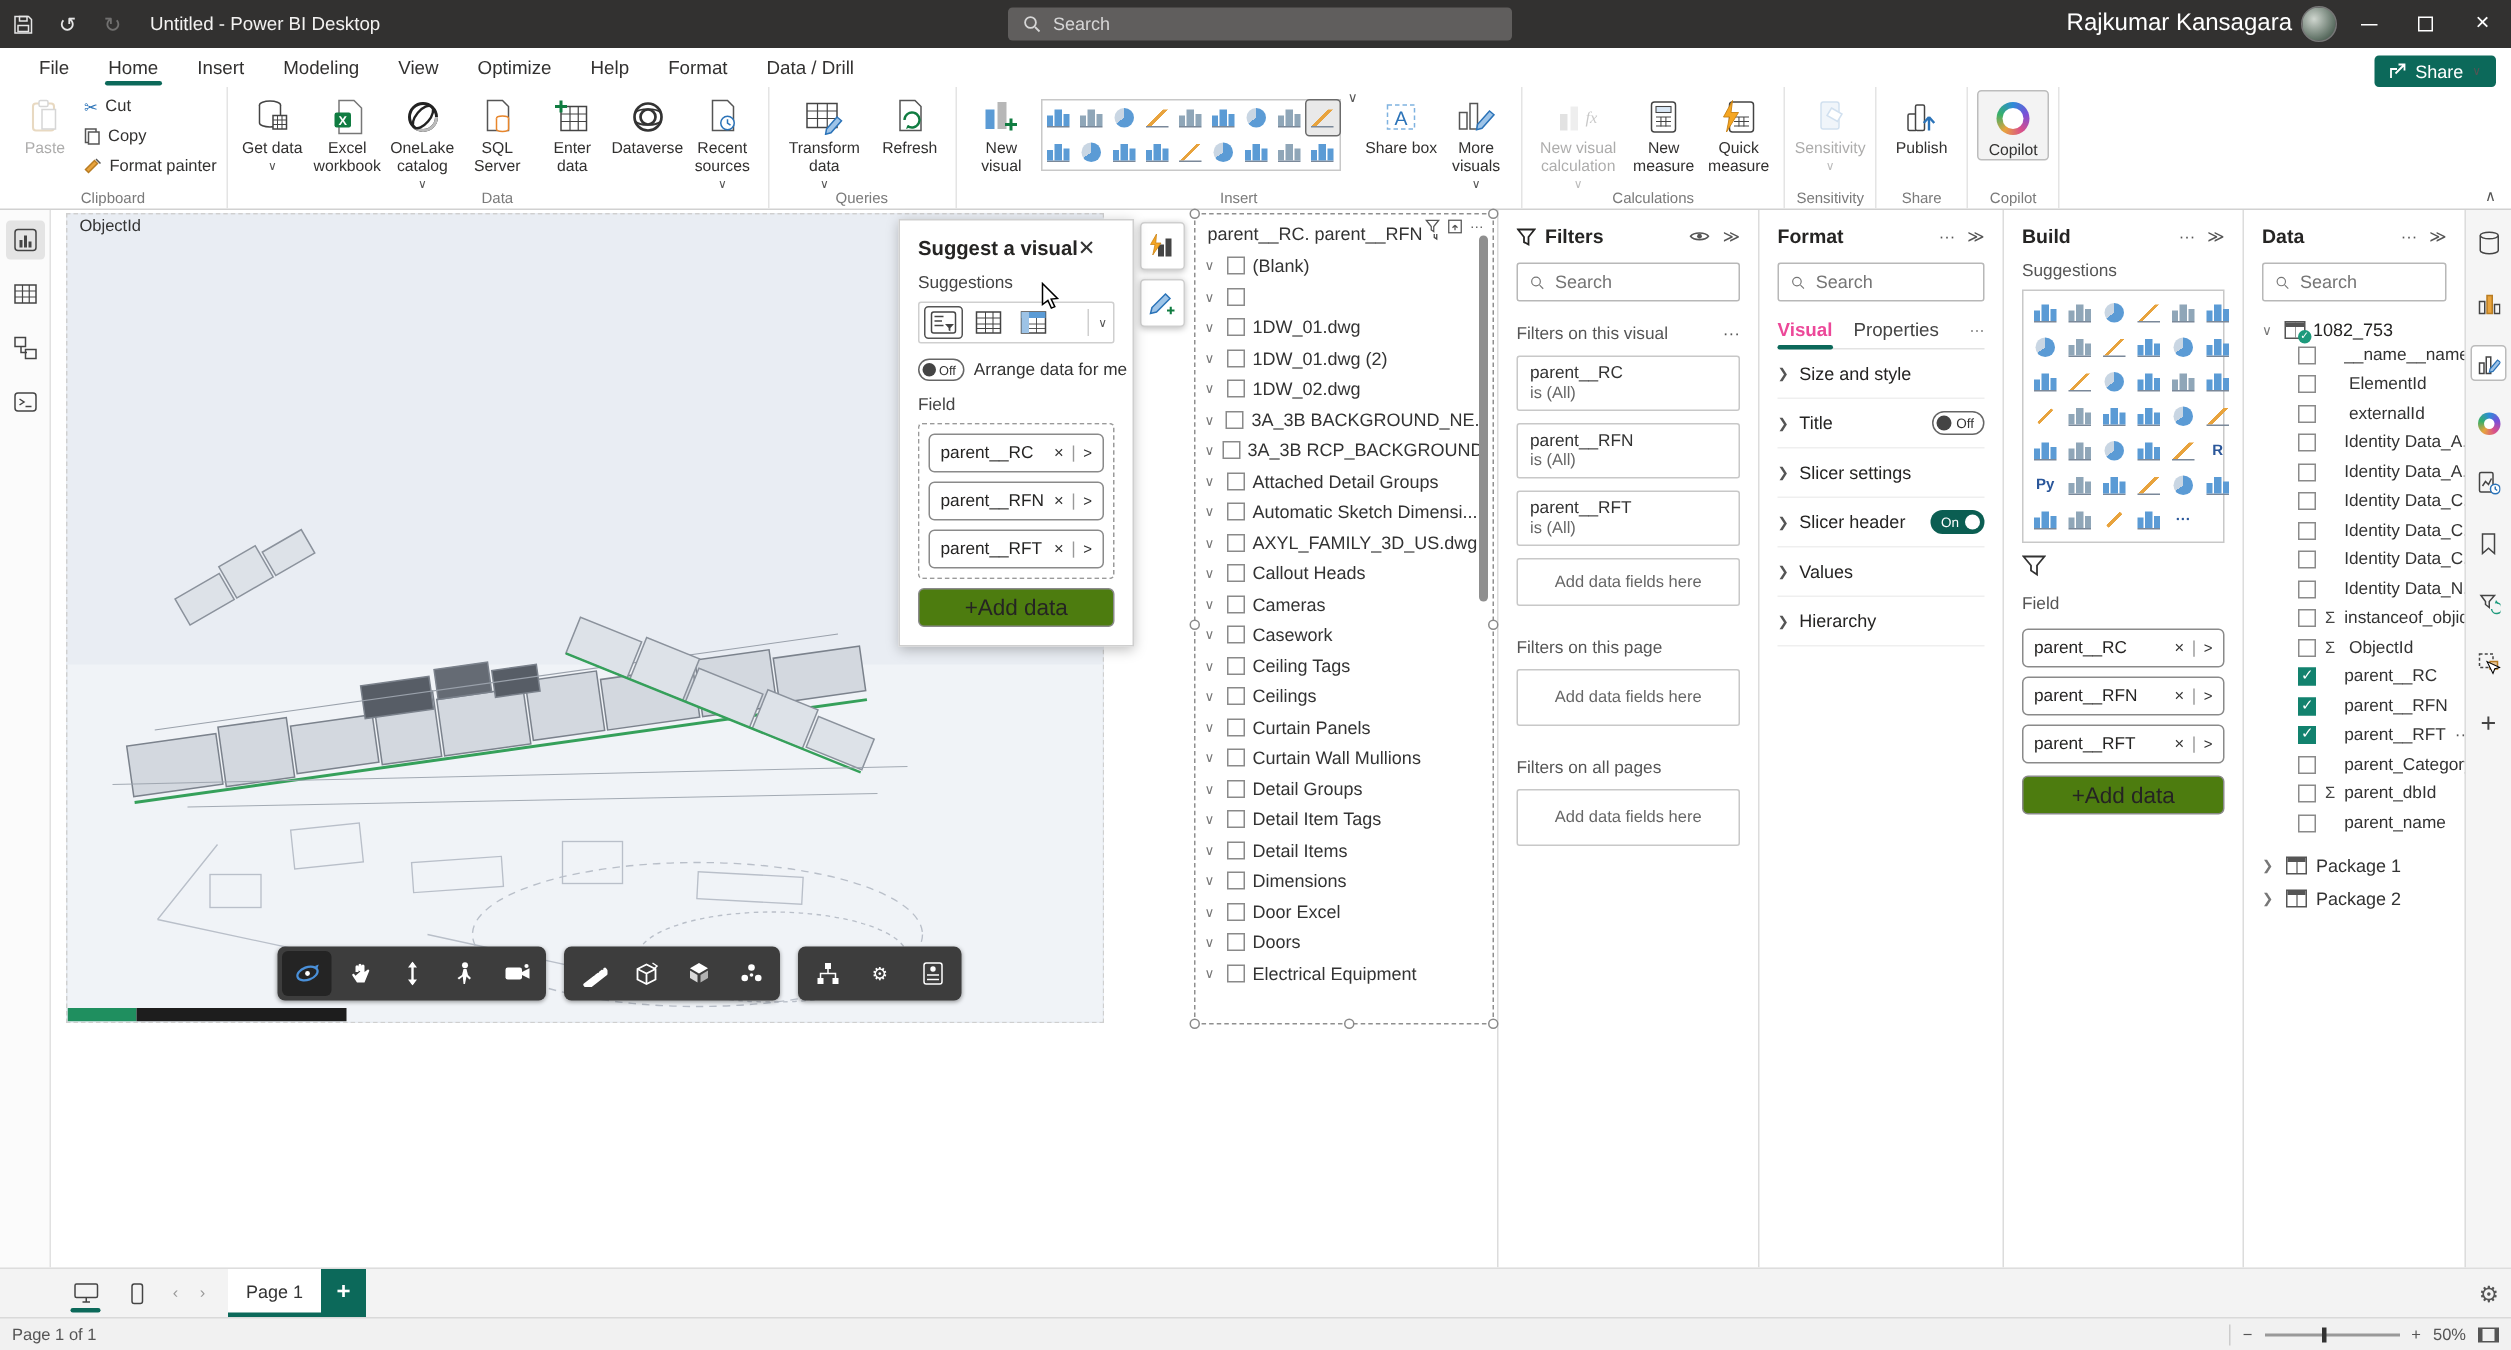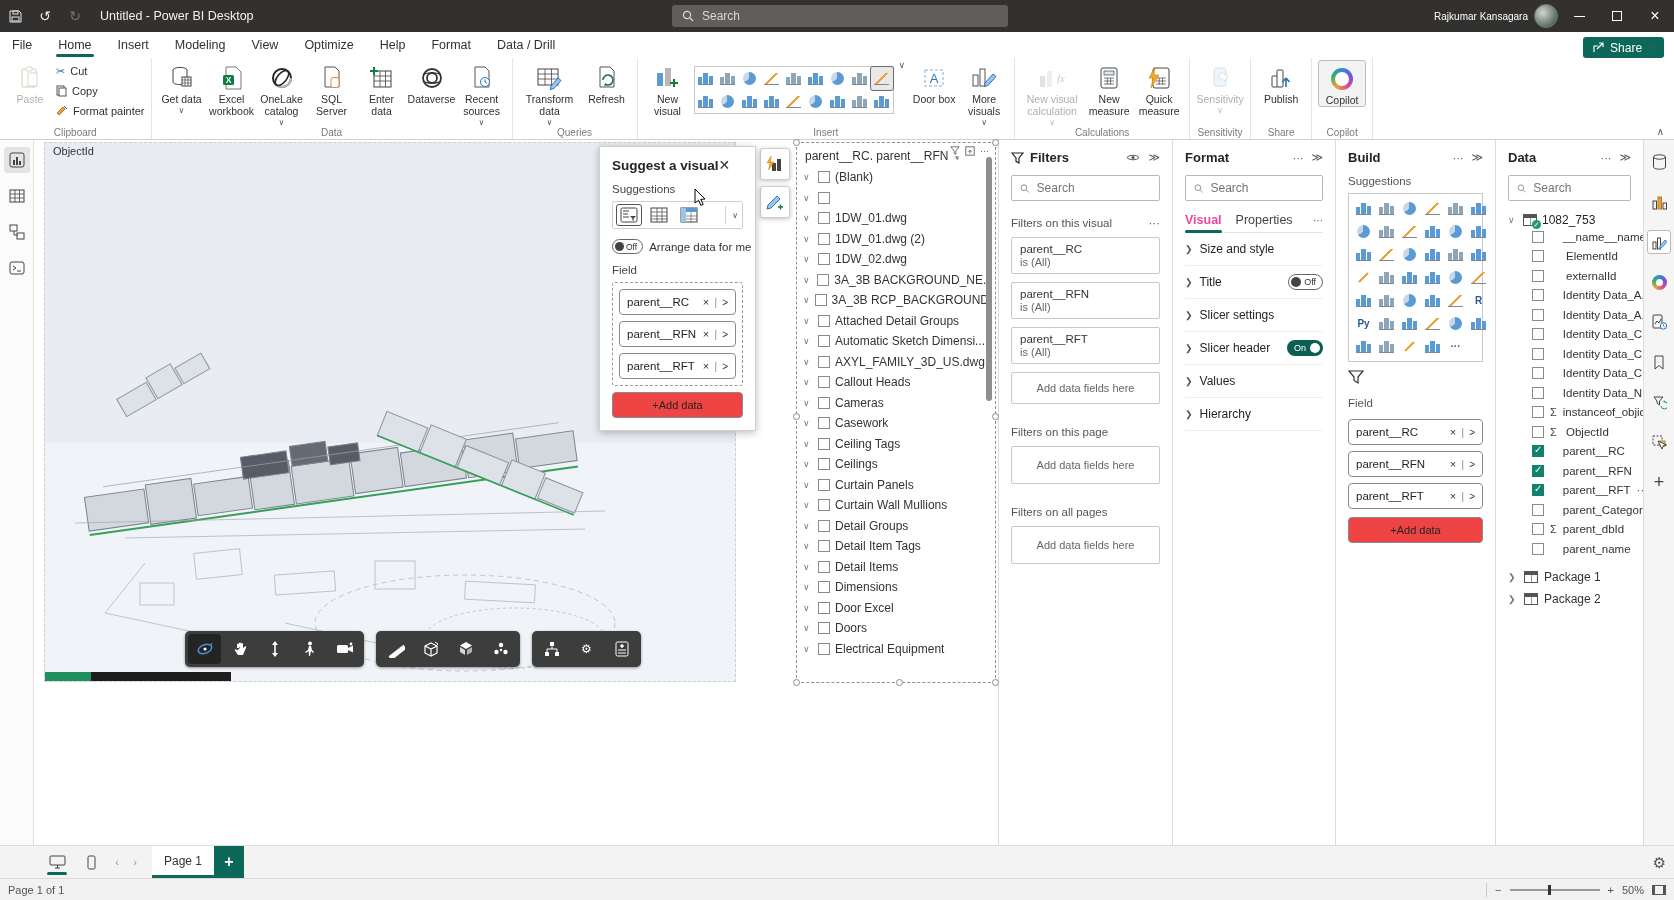--- a/index.html
+++ b/index.html
@@ -7,29 +7,29 @@
   body{font-family:"Liberation Sans",sans-serif;font-size:12px;color:#252423;background:#fff}
   .app{position:relative;width:1674px;height:900px;overflow:hidden;background:#fff}
 
   
   .titlebar{position:absolute;left:0;top:0;width:100%;height:32px;background:#323130;color:#fff;display:flex;align-items:center}
   .tb-ic{width:30px;height:32px;display:flex;align-items:center;justify-content:center;color:#e6e6e6;font-size:14px}
   .tb-ic.dis{opacity:.35}
   .tb-title{margin-left:10px;font-size:12.5px;color:#f3f2f1;white-space:nowrap}
   .tb-search{position:absolute;left:672px;top:5px;width:336px;height:22px;background:#605e5d;border-radius:3px;display:flex;align-items:center;gap:8px;padding:0 10px;color:#d6d6d6}
   .tb-search svg{flex:0 0 auto}
-  .tb-user{position:absolute;right:146px;top:0;height:32px;display:flex;align-items:center;font-size:10px;color:#fff}
+  .tb-user{position:absolute;right:146px;top:0;height:32px;display:flex;align-items:center;font-size:16px;color:#fff}
   .tb-avatar{position:absolute;right:116px;top:4px;width:24px;height:24px;border-radius:50%;background:radial-gradient(circle at 35% 35%,#cfd6cf,#5c6e62 70%,#2e3a33);border:1px solid #777}
   .win-btn{position:absolute;top:0;width:38px;height:32px;display:flex;align-items:center;justify-content:center;color:#fff}
   .win-min{right:76px}.win-max{right:38px}.win-close{right:0;font-size:16px}
   .win-min i{display:block;width:11px;height:1px;background:#fff}
   .win-max i{display:block;width:10px;height:10px;border:1px solid #fff}
 
   
-  .ribtabs{position:absolute;left:0;top:32px;width:100%;height:26px;background:#fff;display:flex;align-items:center;gap:2px}
+  .ribtabs{position:absolute;left:0;top:32px;width:100%;height:26px;background:#fff;display:flex;align-items:center;padding-left:14px;gap:2px}
   .rtab{padding:4px 12px;font-size:12.5px;color:#323130;position:relative;cursor:default}
   .rtab.active{font-weight:normal}
   .rtab.active::after{content:"";position:absolute;left:10px;right:10px;bottom:-1px;height:3px;background:#0c695a;border-radius:2px}
   .share-btn{position:absolute;right:10px;top:37px;height:21px;background:#0c695a;color:#fff;border-radius:3px;display:flex;align-items:center;gap:6px;padding:0 10px;font-size:12px}
 
   
   .ribbon{position:absolute;left:0;top:58px;width:100%;height:82px;background:#fff;border-bottom:1px solid #d1d1d1;display:flex;align-items:stretch}
   .rgroup{position:relative;display:flex;flex-direction:column;padding:2px 6px 14px 6px;border-right:1px solid #e4e4e4}
   .glabel{position:absolute;left:0;right:0;bottom:1px;text-align:center;font-size:10px;color:#7a7a7a}
   .ritems{display:flex;align-items:flex-start;gap:2px;height:100%}
@@ -103,21 +103,21 @@
   .sugg-sep{width:1px;height:18px;background:#cfcfcf;margin-left:auto}
   .tgl-row{display:flex;align-items:center;gap:6px;margin-top:10px;font-size:11.5px;color:#333;white-space:nowrap}
   .tglpill{display:flex;align-items:center;gap:2px;border:1px solid #666;border-radius:9px;height:15px;padding:0 5px 0 2px;font-size:8.5px;color:#333}
   .tglpill .dot{width:9px;height:9px;border-radius:50%;background:#444}
   .fieldbox{border:1px dashed #9a9a9a;margin-top:6px;padding:6px;display:flex;flex-direction:column;gap:6px;border-radius:3px}
   .fpill{display:flex;align-items:center;height:26px;border:1px solid #8a8a8a;border-radius:4px;padding:0 7px;font-size:11.5px;background:#fff;gap:5px}
   .fpill .fname{flex:1;white-space:nowrap;overflow:hidden}
   .fpill .fx{color:#333;font-size:11px}
   .fpill .fsep{color:#999}
   .fpill .fgt{color:#333;font-size:10px}
-  .adddata{height:26px;border:1px solid #8a8a8a;border-radius:4px;display:flex;align-items:center;justify-content:center;font-size:11px;background:#ef4444}
+  .adddata{height:26px;border:1px solid #8a8a8a;border-radius:4px;display:flex;align-items:center;justify-content:center;font-size:15px;background:#4d7c0f}
   .float-btn{position:absolute;width:30px;height:32px;background:#fff;border:1px solid #cfcfcf;border-radius:3px;box-shadow:0 1px 4px rgba(0,0,0,.25);display:flex;align-items:center;justify-content:center;z-index:9}
   .cursor{position:absolute;z-index:20}
 
   
   .panel{position:absolute;top:140px;height:705px;background:#fff;border-left:1px solid #dcdcdc;padding:10px 12px}
   .p-filters{left:998px;width:174px}
   .p-format{left:1172px;width:163px}
   .p-build{left:1335px;width:160px}
   .p-data{left:1495px;width:148px}
   .phead{display:flex;align-items:center;gap:6px;font-size:13px;font-weight:bold;color:#252423}
@@ -541,21 +541,21 @@
             </span>
           </div>
         <span class="gal-dd">∨</span>
         <div class="rb">
           <span class="ric">
               <svg width="24" height="24" viewBox="0 0 24 24">
                 <rect x="3" y="4" width="18" height="16" fill="#fff" stroke="#7fb2e0" stroke-dasharray="3 2"></rect>
                 <text x="12" y="17" font-size="13" fill="#2b73b8" text-anchor="middle" font-family="Liberation Sans">A</text>
               </svg>
             </span>
-          <span>Door box</span>
+          <span>Share box</span>
         </div>
         <div class="rb">
           <span class="ric">
               <svg width="26" height="26" viewBox="0 0 26 26">
                 <rect x="2" y="10" width="5" height="11" fill="#fff" stroke="#555"></rect>
                 <rect x="9" y="4" width="5" height="17" fill="#fff" stroke="#555"></rect>
                 <path d="M14 18l8-9 3 2.5-8 9-3.6 1z" fill="#9ec4e8" stroke="#2b73b8"></path>
               </svg>
             </span>
           <span>More visuals</span>

